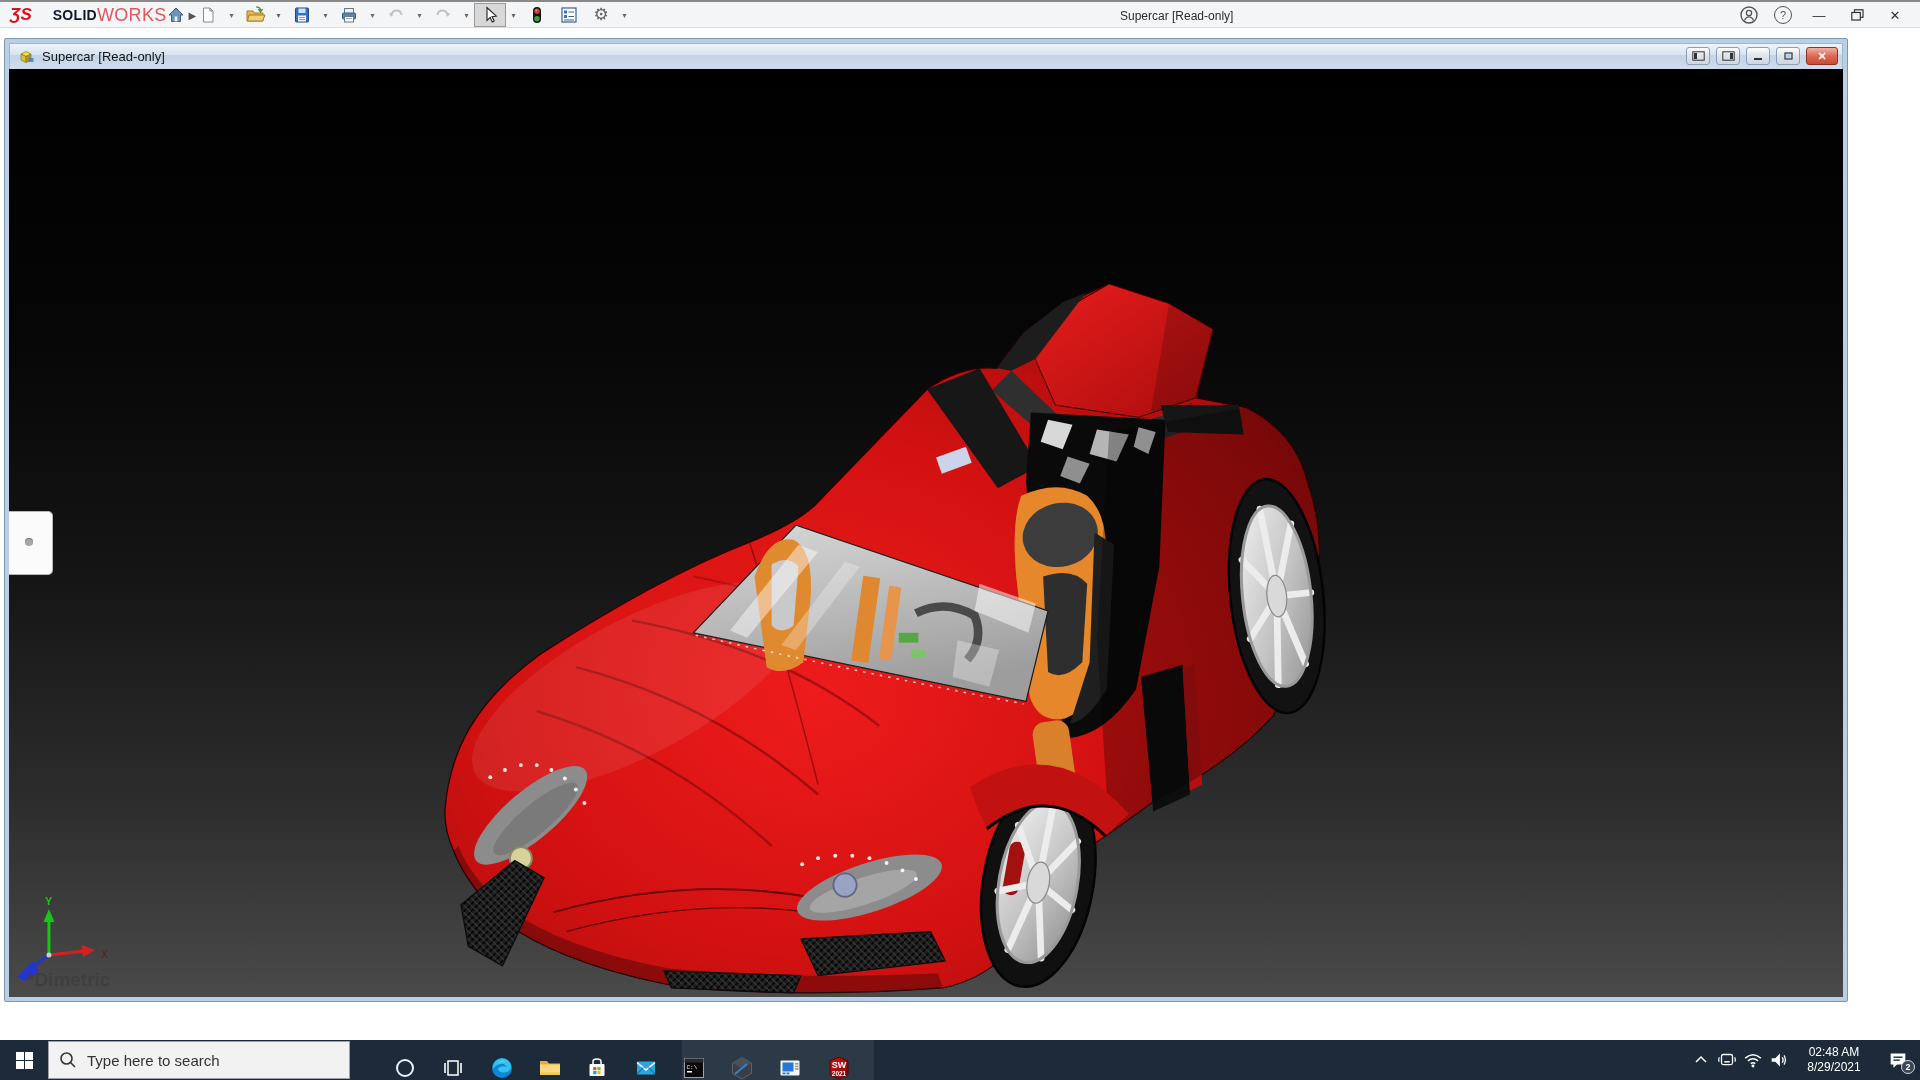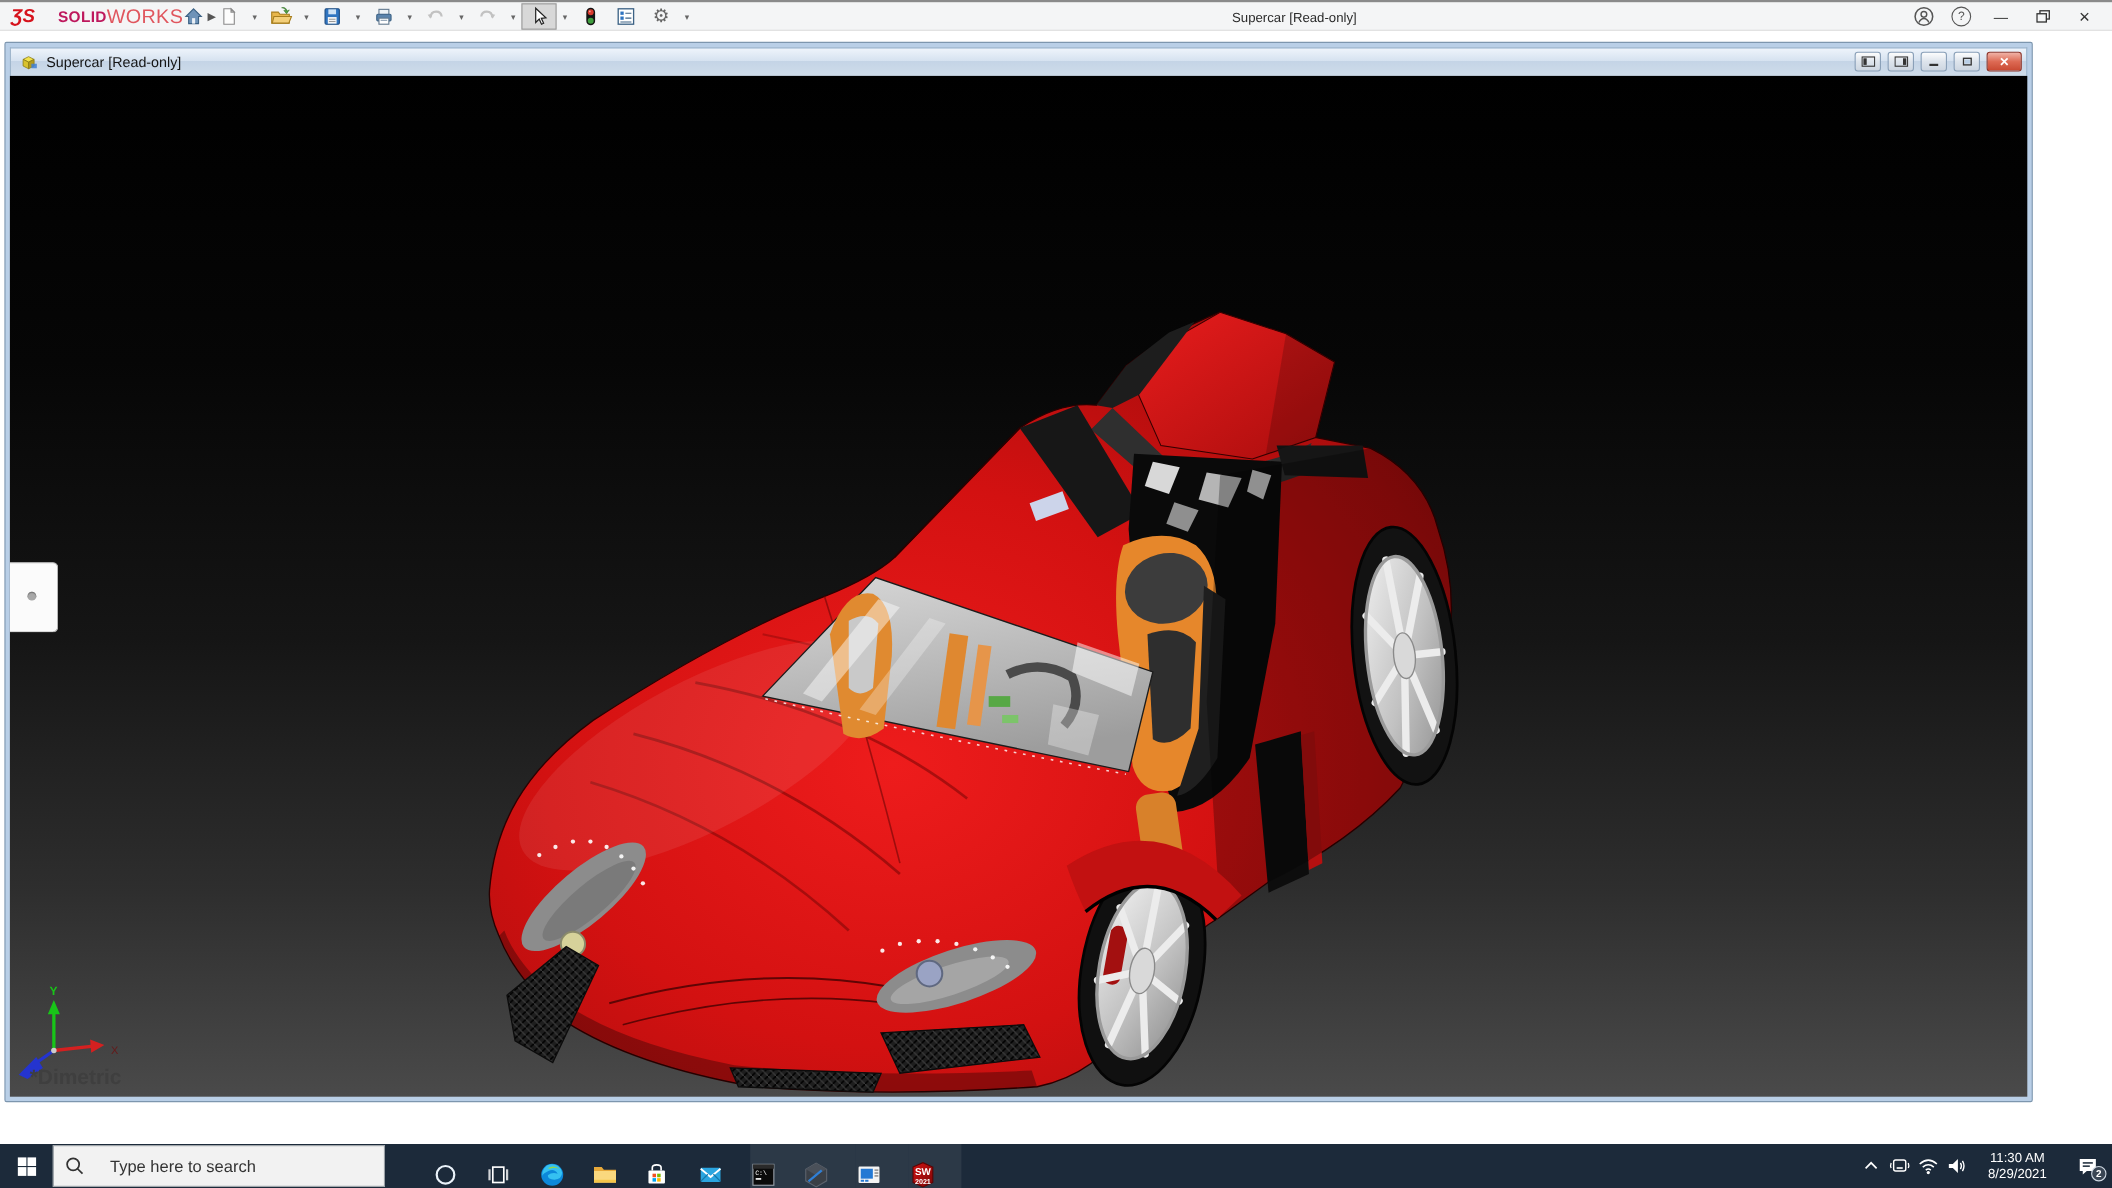--- a/index.html
+++ b/index.html
@@ -5,21 +5,21 @@
   * { margin:0; padding:0; box-sizing:border-box; }
   html,body { width:1920px; height:1080px; overflow:hidden; background:#fff;
     font-family:"Liberation Sans", sans-serif; }
   .app { position:relative; width:1920px; height:1080px; background:#ffffff; }
 
   
   .titlebar { position:absolute; left:0; top:0; width:1920px; height:28px;
     background:#f4f5f6; border-top:2px solid #8a8a8a; border-bottom:1px solid #dcdcdc; }
   .brand { position:absolute; left:10px; top:0; height:26px; display:flex; align-items:center; }
   .brand-glyph { font-style:italic; font-weight:bold; font-size:17px; color:#d6121c; margin-right:21px; }
-  .brand-bold { font-weight:bold; font-size:14px; color:#be185d; letter-spacing:.3px; }
+  .brand-bold { font-weight:bold; font-size:14px; color:#0f172a; letter-spacing:.3px; }
   .brand-light { font-weight:normal; font-size:18px; color:#e0565e; letter-spacing:.3px; }
   .brand-expand { margin-left:22px; color:#555; font-size:10px; }
   .toolbar { position:absolute; left:160px; top:0; height:26px; display:flex; align-items:center; }
   .tb-btn { width:32px; height:24px; display:flex; align-items:center; justify-content:center; border:1px solid transparent; }
   .tb-dd { width:15px; height:24px; display:flex; align-items:center; justify-content:center; font-size:8px; color:#666; }
   .tb-btn.pressed { background:#d8d8d8; border:1px solid #9a9a9a; }
   .tb-btn svg { display:block; }
   .tb-gear { font-size:17px; color:#666; line-height:20px; }
   .win-title { position:absolute; left:1120px; top:7px; font-size:12px; color:#2b2b2b; }
   .tb-right { position:absolute; right:6px; top:0; height:26px; display:flex; align-items:center; }
@@ -46,21 +46,21 @@
   .view-label { position:absolute; left:18px; bottom:6px; font-size:19px; font-weight:bold; color:#3f3f3f; }
   .tab-handle { position:absolute; left:0; top:442px; width:44px; height:64px; background:#fbfbfb;
     border:1px solid #b5b5b5; border-left:none; border-radius:0 5px 5px 0; }
   .tab-handle .dot { position:absolute; left:16px; top:26px; width:8px; height:8px; border-radius:50%;
     background:#a8a8a8; box-shadow:inset 0 1px 1px #777; }
 
   
   .taskbar { position:absolute; left:0; bottom:0; width:1920px; height:40px; background:#1c2a3a; }
   .start-btn { position:absolute; left:0; top:0; width:48px; height:40px; display:flex; align-items:center; justify-content:center; }
   .search-box { position:absolute; left:48px; top:1px; width:302px; height:38px; background:#f2f2f2;
-    border:1px solid #9aa0a6; display:flex; align-items:center;gap:13px; }
+    border:1px solid #9aa0a6; display:flex; align-items:center; }
   .search-box svg { margin-left:10px; }
   .search-box input { border:none; outline:none; background:transparent; font-size:15px; color:#222;
     margin-left:10px; width:240px; font-family:"Liberation Sans",sans-serif; }
   .search-box input::placeholder { color:#333; opacity:1; }
   .tb-apps { position:absolute; left:394px; top:0; height:40px; display:flex; }
   .app-btn { position:relative; width:48px; height:56px; display:flex; align-items:center; }
   .app-btn.active { background:rgba(255,255,255,.07); }
   .underline { position:absolute; bottom:0; left:9px; width:30px; height:3px; background:#7f9db8; }
   .underline.wide { left:4px; width:40px; background:#8ba9c4; }
   .tray { position:absolute; right:0; top:0; height:40px; display:flex; align-items:center; }
@@ -545,21 +545,21 @@
         </svg>
       </div>
       <div class="tray-btn">
         <svg width="22" height="22" viewBox="0 0 24 24">
           <polygon points="4,10 8,10 13,5 13,19 8,14 4,14" fill="#fff"></polygon>
           <path d="M15.5 9 Q17.5 12 15.5 15" fill="none" stroke="#fff" stroke-width="1.4"></path>
           <path d="M17.5 7 Q20.5 12 17.5 17" fill="none" stroke="#fff" stroke-width="1.4"></path>
         </svg>
       </div>
       <div class="clock">
-        <div>11:30 AM</div>
+        <div>02:48 AM</div>
         <div>8/29/2021</div>
       </div>
       <div class="notif">
         <svg width="22" height="22" viewBox="0 0 24 24">
           <path d="M4 5 h16 v12 h-9 l-4 3.5 v-3.5 h-3 z" fill="#fff"></path>
           <rect x="7" y="8.2" width="10" height="1.5" fill="#1c2a3a"></rect>
           <rect x="7" y="11.4" width="7" height="1.5" fill="#1c2a3a"></rect>
         </svg>
         <span class="badge">2</span>
       </div>

